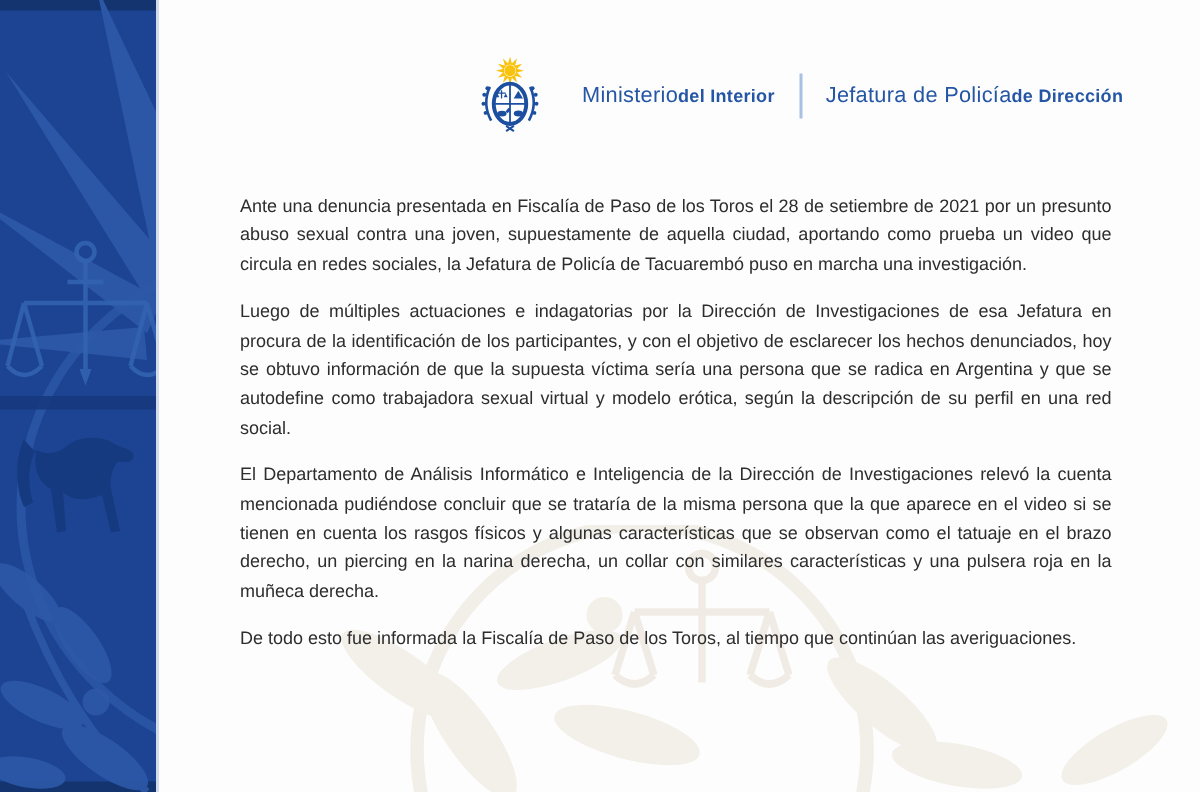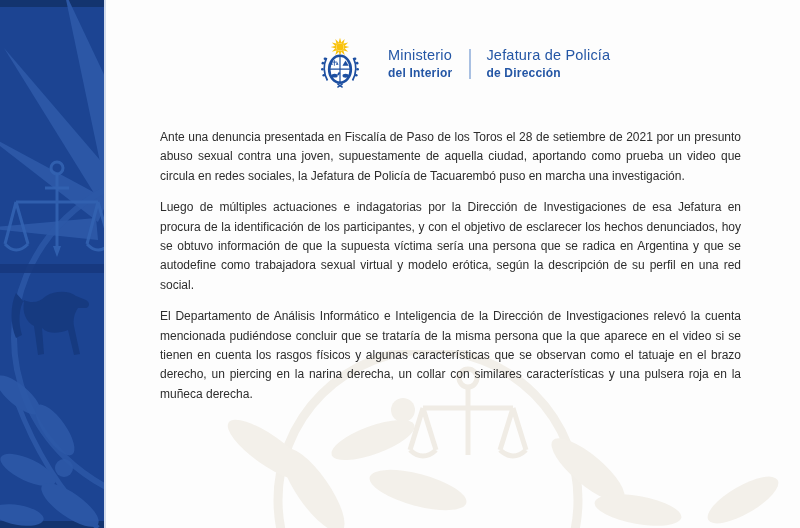--- a/index.html
+++ b/index.html
@@ -14,21 +14,21 @@
   }
   .sidebar svg{display:block;}
   
   .page-watermark{position:absolute;left:118px;top:350px;width:682px;height:178px;pointer-events:none;}
   
   .header{
     position:absolute;left:314px;top:33px;height:62px;
     display:flex;align-items:center;
   }
   .logo{width:52px;height:60px;margin-right:22px;flex:0 0 auto;}
-  .brand{display:flex;flex-direction:column;justify-content:center;line-height:18px;}
+  .brand{display:flex;flex-direction:row;justify-content:center;line-height:18px;}
   .brand .l1{font-size:14.5px;color:#2456a5;letter-spacing:.2px;}
   .brand .l2{font-size:12px;font-weight:bold;color:#2456a5;letter-spacing:.2px;}
   .v-divider{width:2px;height:30px;background:#a9c0e2;margin:0 15px 0 17px;flex:0 0 auto;}
   
   .content{
     position:absolute;left:160px;top:128px;width:581px;
     color:#2d2d2d;
   }
   .content p{
     margin:0 0 12.5px 0;font-size:12px;line-height:19.3px;
@@ -168,16 +168,17 @@
     <div class="brand">
       <div class="l1">Jefatura de Policía</div>
       <div class="l2">de Dirección</div>
     </div>
   </header>
 
   <main class="content">
     <p>Ante una denuncia presentada en Fiscalía de Paso de los Toros el 28 de setiembre de 2021 por un presunto abuso sexual contra una joven, supuestamente de aquella ciudad, aportando como prueba un video que circula en redes sociales, la Jefatura de Policía de Tacuarembó puso en marcha una investigación.</p>
     <p>Luego de múltiples actuaciones e indagatorias por la Dirección de Investigaciones de esa Jefatura en procura de la identificación de los participantes, y con el objetivo de esclarecer los hechos denunciados, hoy se obtuvo información de que la supuesta víctima sería una persona que se radica en Argentina y que se autodefine como trabajadora sexual virtual y modelo erótica, según la descripción de su perfil en una red social.</p>
     <p>El Departamento de Análisis Informático e Inteligencia de la Dirección de Investigaciones relevó la cuenta mencionada pudiéndose concluir que se trataría de la misma persona que la que aparece en el video si se tienen en cuenta los rasgos físicos y algunas características que se observan como el tatuaje en el brazo derecho, un piercing en la narina derecha, un collar con similares características y una pulsera roja en la muñeca derecha.</p>
+    <p>De todo esto fue informada la Fiscalía de Paso de los Toros, al tiempo que continúan las averiguaciones.</p>
 
   </main>
 
 </div>
 
 </body></html>

